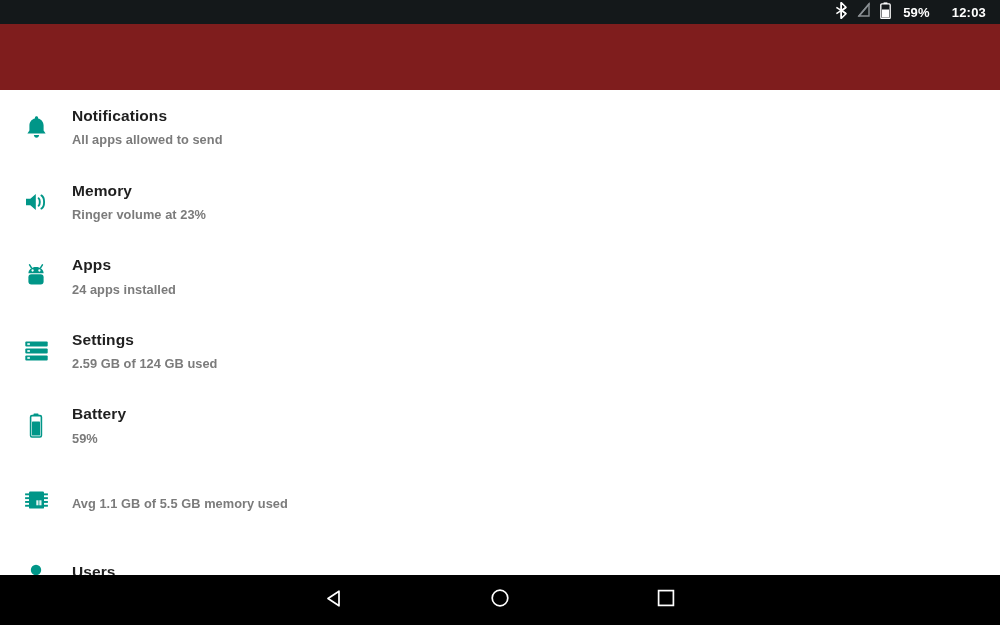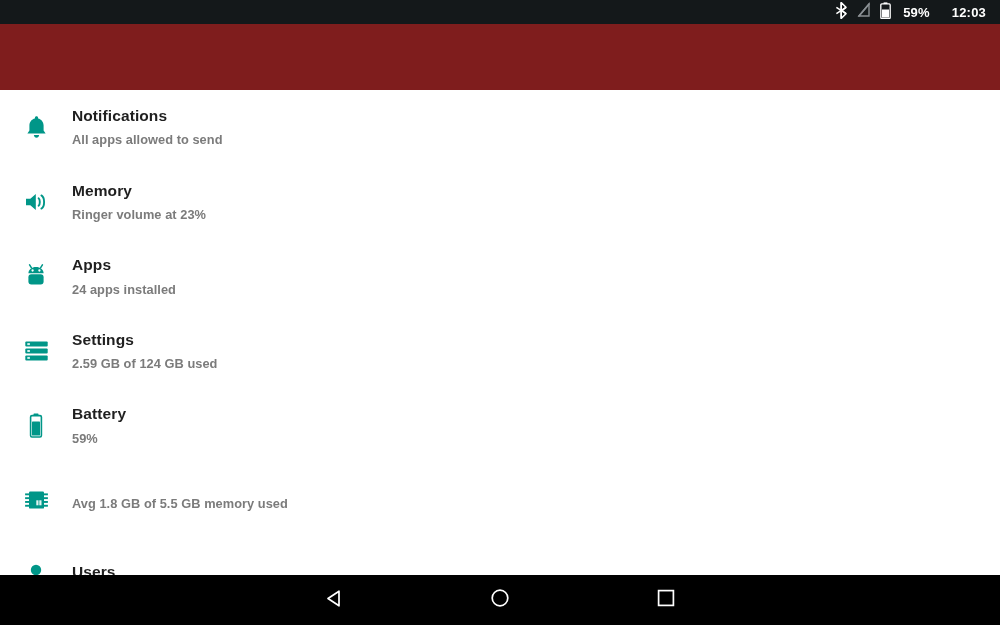--- a/index.html
+++ b/index.html
@@ -217,21 +217,21 @@
             <rect x="19.9" y="5.4" width="4" height="1.9"></rect>
             <rect x="19.9" y="9.2" width="4" height="1.9"></rect>
             <rect x="19.9" y="13" width="4" height="1.9"></rect>
             <rect x="19.9" y="16.8" width="4" height="1.9"></rect>
           </g>
           <rect x="12.3" y="12.3" width="2.2" height="5" fill="#e3f4f2"></rect>
           <rect x="15.3" y="12.3" width="2.2" height="5" fill="#e3f4f2"></rect>
         </svg>
       </div>
       <div class="row-text">
-        <div class="row-sub">Avg 1.8 GB of 5.5 GB memory used</div>
+        <div class="row-sub">Avg 1.1 GB of 5.5 GB memory used</div>
       </div>
     </div>
 
     <div class="row">
       <div class="row-icon">
         <svg width="22" height="24" viewBox="0 0 22 24">
           <circle cx="11" cy="7" r="5.2" fill="#009688"></circle>
           <path d="M1.6 23 C1.6 17.6 5.8 14 11 14 C16.2 14 20.4 17.6 20.4 23 Z" fill="#009688"></path>
         </svg>
       </div>

